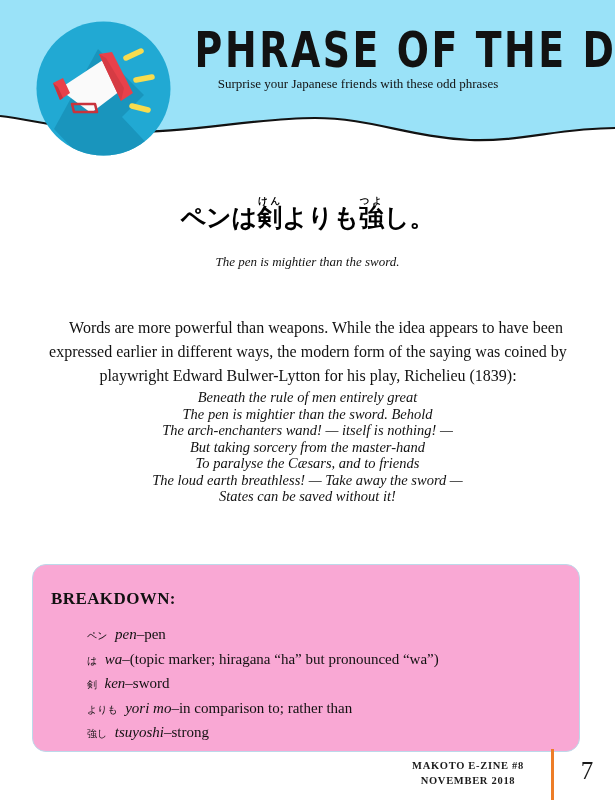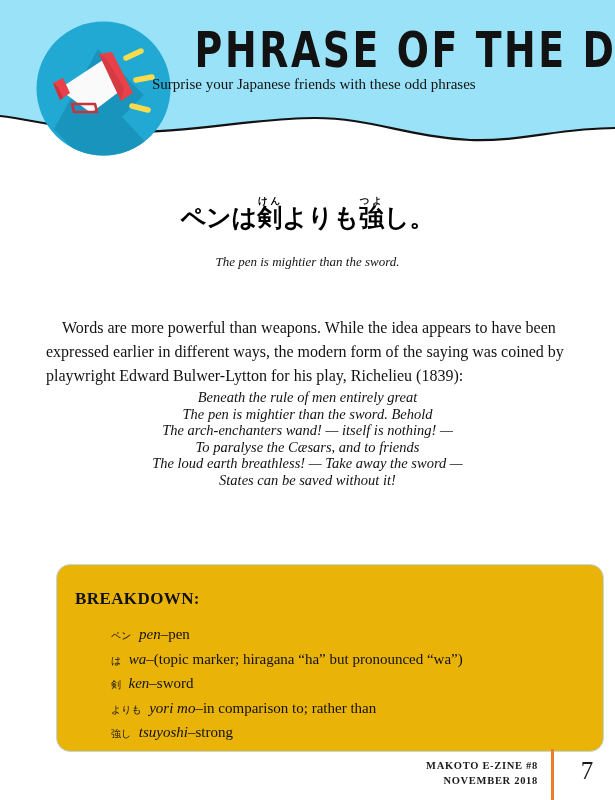--- a/index.html
+++ b/index.html
@@ -49,26 +49,26 @@
     font-size: 44px;
     line-height: 50px;
     letter-spacing: 3px;
     color: #121212;
     transform: scaleX(0.86) scaleY(1.12);
     transform-origin: center top;
     white-space: nowrap;
   }
   #header-subtitle {
     position: absolute;
-    left: 152px;
+    left: 168px;
     top: 76px;
     width: 380px;
-    text-align: left;
-    font-family: "Liberation Serif", serif;
-    font-size: 15px;
+    text-align: center;
+    font-family: "Liberation Serif", serif;
+    font-size: 13px;
     color: #121212;
     white-space: nowrap;
   }
 
   
   #phrase-block {
     position: absolute;
     left: 0;
     top: 196px;
     width: 615px;
@@ -100,21 +100,21 @@
   
   #intro-paragraph {
     position: absolute;
     left: 46px;
     top: 300px;
     width: 524px;
     font-family: "Liberation Serif", serif;
     font-size: 16px;
     line-height: 24px;
     text-indent: 16px;
-    text-align: left;
+    text-align: center;
     color: #111;
   }
 
   
   #poem {
     position: absolute;
     left: 0;
     top: 389px;
     width: 615px;
     text-align: center;
@@ -129,22 +129,21 @@
   
   #breakdown-box {
     position: absolute;
     left: 32px;
     top: 564px;
     width: 548px;
     height: 188px;
     box-sizing: border-box;
     border: 1px solid #bcd9ea;
     border-radius: 14px;
-    background: #eab308;
-    margin-left: 24px;
+    background: #f9a8d4;
   }
   #breakdown-title {
     position: absolute;
     left: 18px;
     top: 24px;
     font-family: "Liberation Serif", serif;
     font-weight: bold;
     font-size: 17px;
     letter-spacing: 0.4px;
     color: #111;
@@ -170,21 +169,21 @@
     font-style: italic;
   }
   .bd-gloss { font-style: normal; }
 
   
   #footer-imprint {
     position: absolute;
     left: 398px;
     top: 758px;
     width: 140px;
-    text-align: right;
+    text-align: center;
     font-family: "Liberation Serif", serif;
     font-size: 10.5px;
     line-height: 15px;
     letter-spacing: 0.7px;
     font-weight: bold;
     color: #1a1a1a;
   }
   #footer-divider {
     position: absolute;
     left: 551px;
@@ -255,20 +254,21 @@
   </div>
   <div id="phrase-translation">The pen is mightier than the sword.</div>
 </div>
 
 <p id="intro-paragraph">Words are more powerful than weapons. While the idea appears to have been expressed earlier in different ways, the modern form of the saying was coined by playwright Edward Bulwer-Lytton for his play, Richelieu (1839):</p>
 
 <div id="poem">
   <span class="poem-line">Beneath the rule of men entirely great</span>
   <span class="poem-line">The pen is mightier than the sword. Behold</span>
   <span class="poem-line">The arch-enchanters wand! — itself is nothing! —</span>
+  <span class="poem-line">But taking sorcery from the master-hand</span>
   <span class="poem-line">To paralyse the Cæsars, and to friends</span>
   <span class="poem-line">The loud earth breathless! — Take away the sword —</span>
   <span class="poem-line">States can be saved without it!</span>
 </div>
 
 <div id="breakdown-box">
   <div id="breakdown-title">BREAKDOWN:</div>
   <div id="breakdown-list">
     <div class="breakdown-row">
       <span class="bd-jp">ペン</span>&nbsp;

